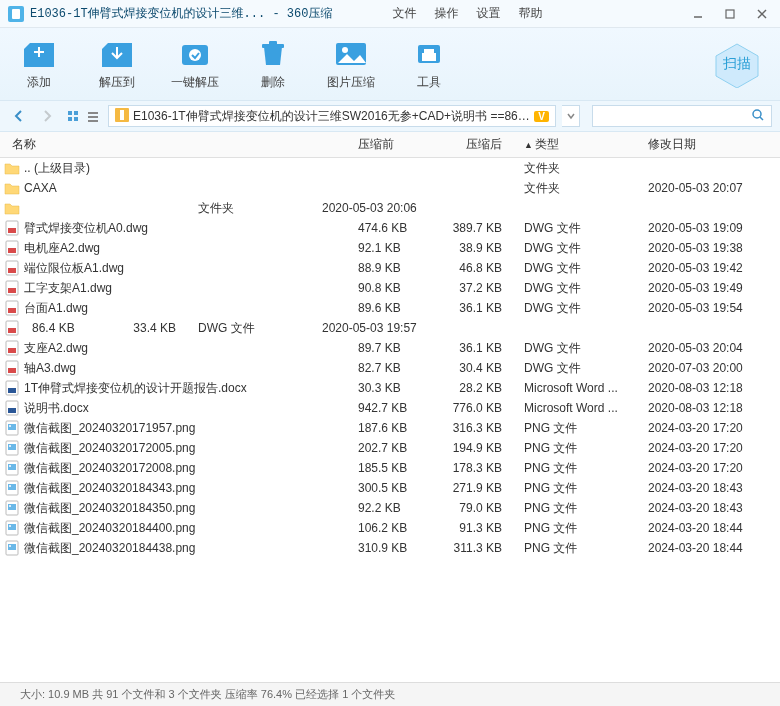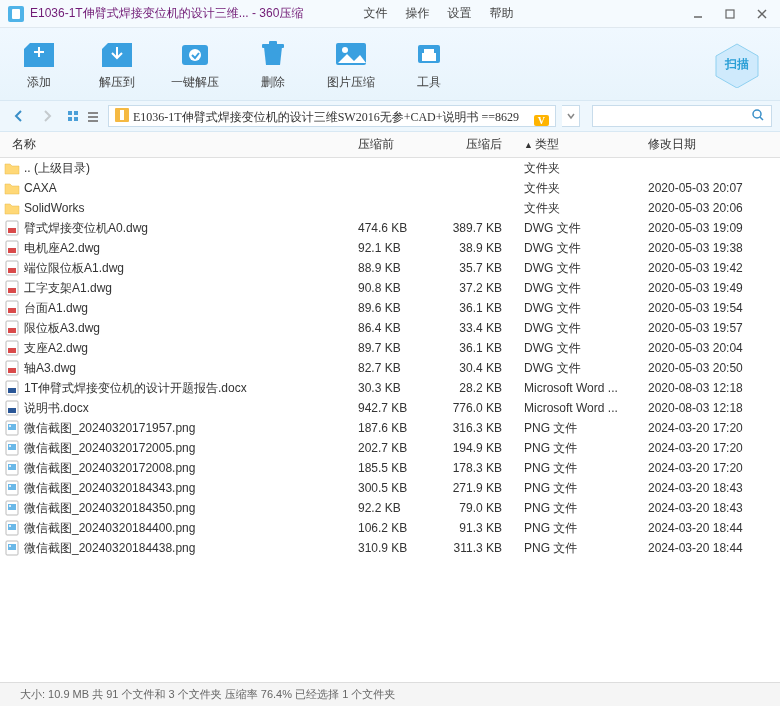--- a/index.html
+++ b/index.html
@@ -1,38 +1,38 @@
 <!DOCTYPE html>
 <html><head>
 <meta charset="utf-8">
 <style>
 * { margin: 0; padding: 0; box-sizing: border-box; }
 body { font-family: "Microsoft YaHei", Arial, sans-serif; font-size: 12px; color: #333; background: #fff; width: 780px; height: 706px; overflow: hidden; display: flex; flex-direction: column; }
 
 .titlebar { height: 28px; background: #f5fafe; display: flex; align-items: center; padding: 0 8px; border-bottom: 1px solid #e0e8ef; }
 .titlebar-icon { width: 16px; height: 16px; margin-right: 6px; }
-.titlebar-title { flex: 0 0 auto; font-size: 12px; color: #701a75; }
+.titlebar-title { flex: 0 0 auto; font-size: 12px; color: #0c4a6e; font-family: Liberation Mono, monospace; }
 .titlebar-menus { display: flex; margin-left: 60px; gap: 18px; }
 .titlebar-menu { font-size: 12px; color: #444; cursor: pointer; }
 .titlebar-spacer { flex: 1; }
 .win-controls { display: flex; gap: 12px; }
 .win-btn { width: 20px; height: 20px; display: flex; align-items: center; justify-content: center; cursor: pointer; color: #666; }
 
 .toolbar { height: 72px; background: linear-gradient(#f0f8ff, #e8f4fc); display: flex; align-items: center; padding: 0 14px; gap: 28px; }
 .tool-item { display: flex; flex-direction: column; align-items: center; gap: 4px; cursor: pointer; min-width: 50px; }
 .tool-icon { width: 38px; height: 32px; display: flex; align-items: center; justify-content: center; }
 .tool-label { font-size: 12px; color: #444; }
 .scan-badge { margin-left: auto; width: 58px; height: 48px; display: flex; align-items: center; justify-content: center; position: relative; }
-.scan-text { position: absolute; font-size: 12px; color: #2a9fd6; font-weight: bold; }
+.scan-text { position: absolute; font-size: 14px; color: #2a9fd6; font-weight: normal; }
 
 .pathbar { height: 32px; background: #eef7fd; display: flex; align-items: center; padding: 0 8px; gap: 6px; border-top: 1px solid #d8e8f3; border-bottom: 1px solid #d8e8f3; }
 .nav-arrow { width: 22px; height: 22px; display: flex; align-items: center; justify-content: center; cursor: pointer; color: #3a8fc8; }
 .view-icons { display: flex; gap: 2px; }
 .view-icon { width: 18px; height: 18px; display: flex; align-items: center; justify-content: center; cursor: pointer; }
-.path-input { flex: 1; height: 22px; border: 1px solid #c8dceb; background: #fff; display: flex; align-items: flex-end; padding: 0 6px; font-size: 12px; gap: 4px; overflow: hidden; white-space: nowrap; font-family: Liberation Serif, serif; }
+.path-input { flex: 1; height: 22px; border: 1px solid #c8dceb; background: #fff; display: flex; align-items: center; padding: 0 6px; font-size: 12px; gap: 4px; overflow: hidden; white-space: nowrap; }
 .path-dropdown { width: 18px; height: 22px; border: 1px solid #c8dceb; border-left: none; background: #fff; display: flex; align-items: center; justify-content: center; cursor: pointer; color: #888; }
 .search-box { width: 180px; height: 22px; border: 1px solid #c8dceb; background: #fff; display: flex; align-items: center; padding: 0 6px; margin-left: 6px; }
 .search-icon { color: #3a8fc8; cursor: pointer; }
 
 .list-header { height: 26px; display: flex; align-items: center; border-bottom: 1px solid #e0e0e0; font-size: 12px; color: #333; background: #fafafa; padding-left: 4px; }
 .col { padding: 0 8px; }
 .col-name { flex: 1; min-width: 320px; }
 .col-before { width: 80px; text-align: left; }
 .col-after { width: 80px; text-align: right; }
 .col-type { width: 130px; padding-left: 14px; }
@@ -228,21 +228,20 @@
       <span class="file-name">CAXA</span>
       <span class="col col-before"></span>
       <span class="col col-after"></span>
       <span class="col col-type">文件夹</span>
       <span class="col col-date">2020-05-03 20:07</span>
     </div>
     <div class="file-row">
       <span class="file-icon"><svg width="16" height="16">
           <path d="M1 4 L6 4 L8 6 L15 6 L15 14 L1 14 Z" fill="#ffd877" stroke="#e5b94a" stroke-width="0.5"></path>
         </svg></span>
-      <span class="file-name">SolidWorks</span>
       <span class="col col-before"></span>
       <span class="col col-after"></span>
       <span class="col col-type">文件夹</span>
       <span class="col col-date">2020-05-03 20:06</span>
     </div>
     <div class="file-row">
       <span class="file-icon"><svg width="16" height="16">
           <rect x="2" y="1" width="12" height="14" rx="1" fill="#fff" stroke="#bbb"></rect>
           <rect x="4" y="8" width="8" height="5" fill="#d84a4a"></rect>
         </svg></span>
@@ -263,21 +262,21 @@
       <span class="col col-type">DWG 文件</span>
       <span class="col col-date">2020-05-03 19:38</span>
     </div>
     <div class="file-row">
       <span class="file-icon"><svg width="16" height="16">
           <rect x="2" y="1" width="12" height="14" rx="1" fill="#fff" stroke="#bbb"></rect>
           <rect x="4" y="8" width="8" height="5" fill="#d84a4a"></rect>
         </svg></span>
       <span class="file-name">端位限位板A1.dwg</span>
       <span class="col col-before">88.9 KB</span>
-      <span class="col col-after">35.7 KB</span>
+      <span class="col col-after">46.8 KB</span>
       <span class="col col-type">DWG 文件</span>
       <span class="col col-date">2020-05-03 19:42</span>
     </div>
     <div class="file-row">
       <span class="file-icon"><svg width="16" height="16">
           <rect x="2" y="1" width="12" height="14" rx="1" fill="#fff" stroke="#bbb"></rect>
           <rect x="4" y="8" width="8" height="5" fill="#d84a4a"></rect>
         </svg></span>
       <span class="file-name">工字支架A1.dwg</span>
       <span class="col col-before">90.8 KB</span>
@@ -294,21 +293,20 @@
       <span class="col col-before">89.6 KB</span>
       <span class="col col-after">36.1 KB</span>
       <span class="col col-type">DWG 文件</span>
       <span class="col col-date">2020-05-03 19:54</span>
     </div>
     <div class="file-row">
       <span class="file-icon"><svg width="16" height="16">
           <rect x="2" y="1" width="12" height="14" rx="1" fill="#fff" stroke="#bbb"></rect>
           <rect x="4" y="8" width="8" height="5" fill="#d84a4a"></rect>
         </svg></span>
-      <span class="file-name">限位板A3.dwg</span>
       <span class="col col-before">86.4 KB</span>
       <span class="col col-after">33.4 KB</span>
       <span class="col col-type">DWG 文件</span>
       <span class="col col-date">2020-05-03 19:57</span>
     </div>
     <div class="file-row">
       <span class="file-icon"><svg width="16" height="16">
           <rect x="2" y="1" width="12" height="14" rx="1" fill="#fff" stroke="#bbb"></rect>
           <rect x="4" y="8" width="8" height="5" fill="#d84a4a"></rect>
         </svg></span>
@@ -320,21 +318,21 @@
     </div>
     <div class="file-row">
       <span class="file-icon"><svg width="16" height="16">
           <rect x="2" y="1" width="12" height="14" rx="1" fill="#fff" stroke="#bbb"></rect>
           <rect x="4" y="8" width="8" height="5" fill="#d84a4a"></rect>
         </svg></span>
       <span class="file-name">轴A3.dwg</span>
       <span class="col col-before">82.7 KB</span>
       <span class="col col-after">30.4 KB</span>
       <span class="col col-type">DWG 文件</span>
-      <span class="col col-date">2020-05-03 20:50</span>
+      <span class="col col-date">2020-07-03 20:00</span>
     </div>
     <div class="file-row">
       <span class="file-icon"><svg width="16" height="16">
           <rect x="2" y="1" width="12" height="14" rx="1" fill="#fff" stroke="#bbb"></rect>
           <rect x="4" y="8" width="8" height="5" fill="#2b5797"></rect>
         </svg></span>
       <span class="file-name">1T伸臂式焊接变位机的设计开题报告.docx</span>
       <span class="col col-before">30.3 KB</span>
       <span class="col col-after">28.2 KB</span>
       <span class="col col-type">Microsoft Word ...</span>

